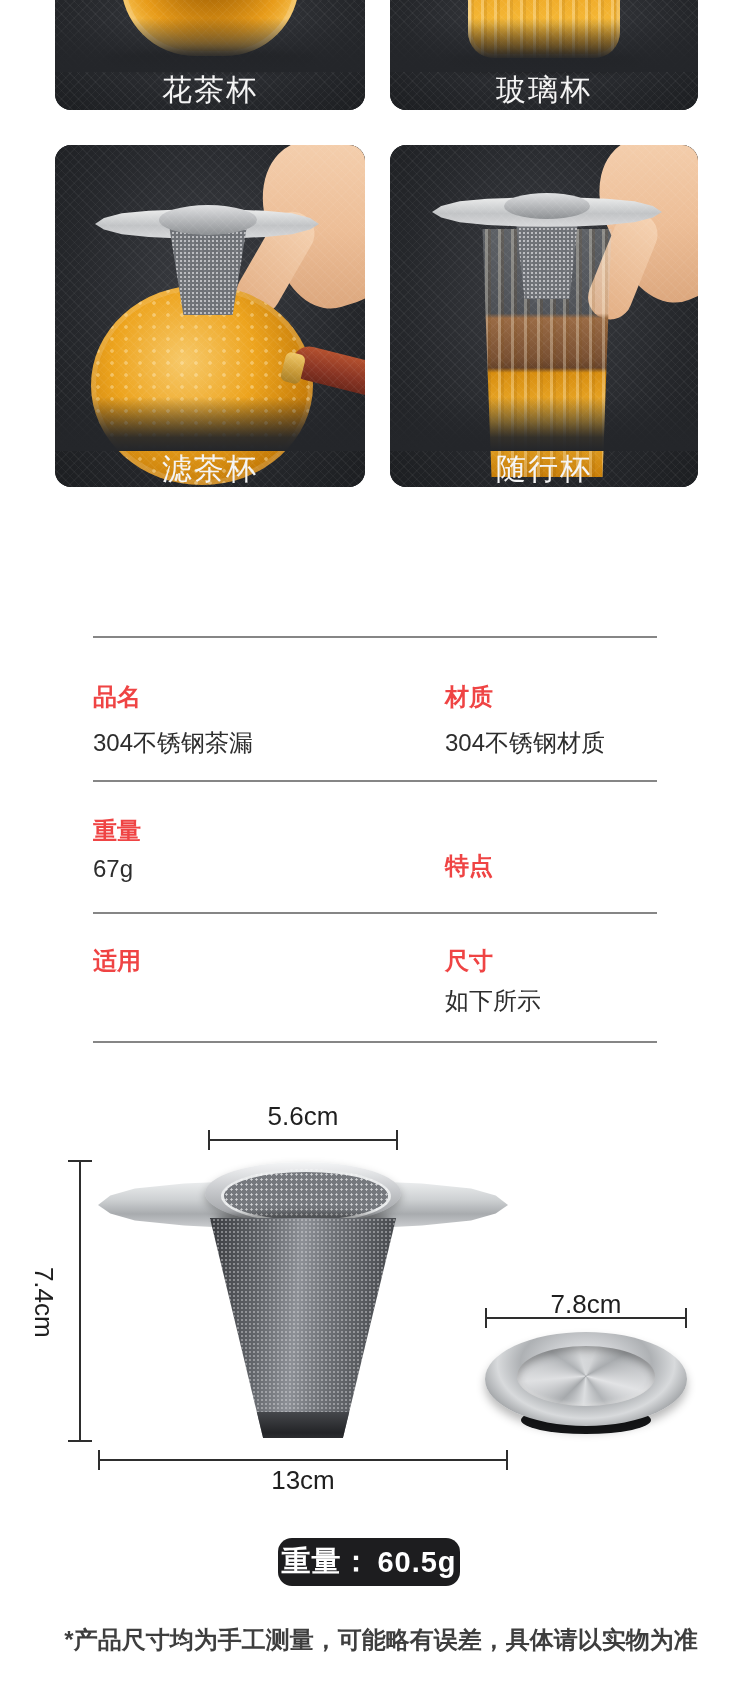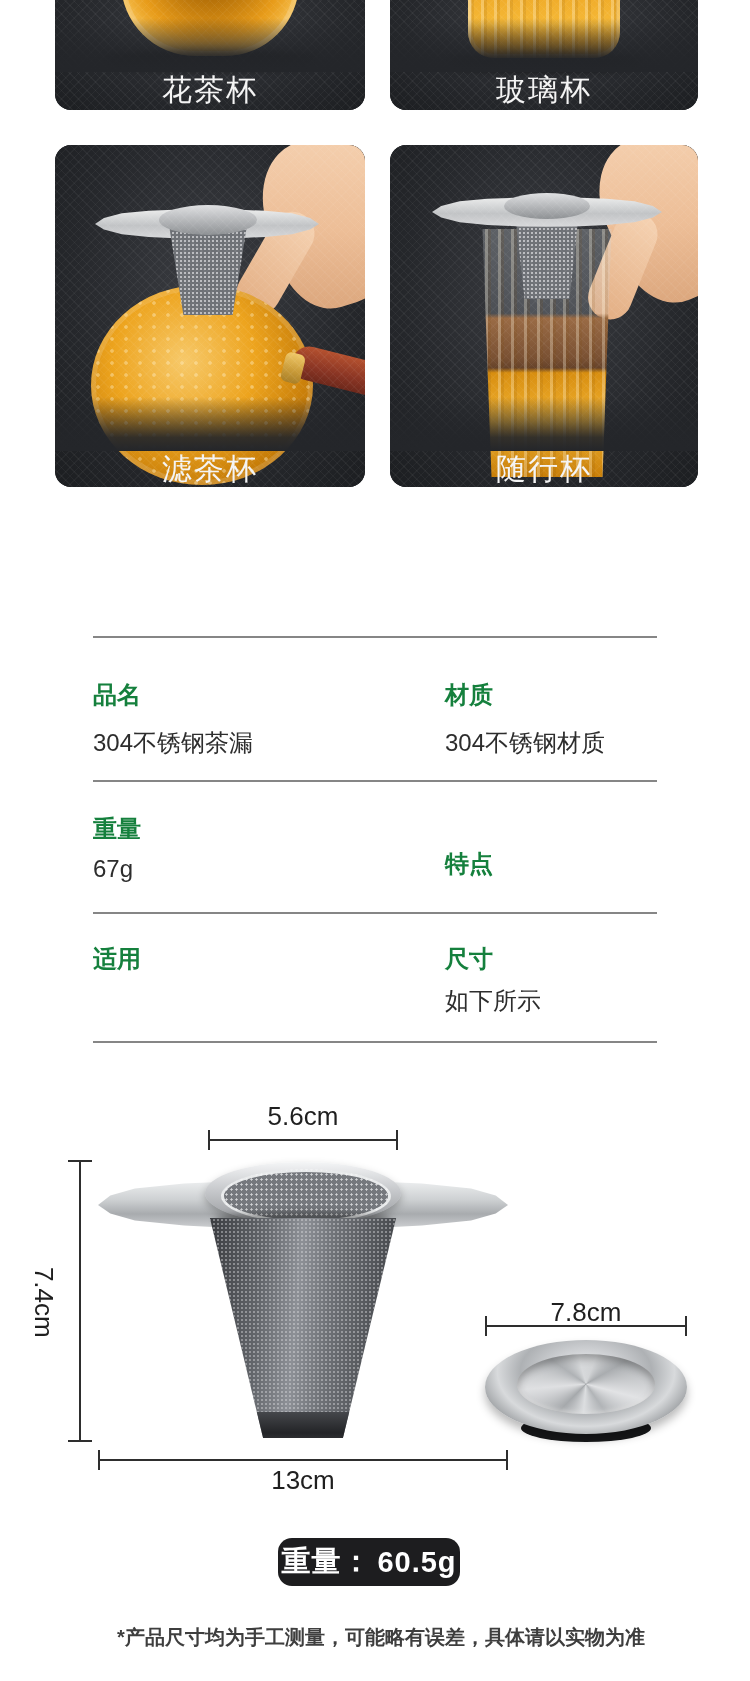--- a/index.html
+++ b/index.html
@@ -57,21 +57,21 @@
   .gold-ring{border-radius:6px;background:linear-gradient(180deg,#f0c868,#c89а38 60%,#a87f28);}
   .travel-glass{clip-path:polygon(7% 0,93% 0,87% 100%,13% 100%);
      background:linear-gradient(180deg, rgba(210,216,222,0.28) 0%, rgba(190,198,206,0.18) 34%,
         #9a6b45 36%, #7a5133 52%, #66432a 56%,
         #d88e10 58%, #f2b433 78%, #c87e08 100%);}
 
   
   .section-title{position:absolute;left:0;right:0;top:566px;text-align:center;
      font-size:58px;line-height:1;font-weight:900;color:#121212;letter-spacing:1px;}
   .rule{position:absolute;left:93px;width:564px;height:2px;background:#868686;}
-  .spec-label{position:absolute;font-size:24px;line-height:1.25;font-weight:700;color:#15803d;font-family:Liberation Mono, monospace;}
+  .spec-label{position:absolute;font-size:24px;line-height:1.25;font-weight:700;color:#ef4444;}
   .spec-value{position:absolute;font-size:24px;line-height:1.25;font-weight:400;color:#2d2d2d;}
   .colL{left:93px;} .colR{left:445px;}
 
   
   .dim-text{position:absolute;font-size:26px;line-height:1.1;color:#1f1f1f;font-weight:500;text-align:center;}
   .dim-line-h{position:absolute;height:2px;background:#2e2e2e;}
   .dim-line-v{position:absolute;width:2px;background:#2e2e2e;}
   .tick-v{position:absolute;width:2px;height:20px;background:#2e2e2e;}
   .tick-h{position:absolute;width:24px;height:2px;background:#2e2e2e;}
 
@@ -106,21 +106,21 @@
      background:conic-gradient(from 20deg, #d2d4d6, #a9acaf 40deg, #e2e3e5 85deg, #b1b4b7 125deg,
         #dcdee0 165deg, #a6a9ac 205deg, #dfe0e2 245deg, #afb2b5 285deg, #d7d9db 325deg, #d2d4d6 360deg);
      box-shadow:inset 0 4px 9px rgba(0,0,0,0.32), inset 0 -2px 4px rgba(255,255,255,0.5);}
 
   
   .badge{position:absolute;left:278px;top:1538px;width:182px;height:48px;border-radius:14px;
      background:#1d1d1f;color:#ffffff;display:flex;align-items:center;justify-content:center;
      font-size:29px;font-weight:700;letter-spacing:1px;}
   .badge .val{margin-left:6px;}
   .footnote{position:absolute;left:0;right:0;top:1624px;text-align:center;
-     font-size:20px;font-weight:600;color:#3e3e3e;padding-left:28px;}
+     font-size:24px;font-weight:600;color:#3e3e3e;padding-left:28px;}
 </style>
 </head>
 <body>
 
 <div class="page">
 
   <div class="card r1 c1">
     <div class="photo">
       <div class="art tea-cup-squat"></div>
       <div class="art cup-shadow" style="left:48px;top:92px;width:214px;"></div>
@@ -206,21 +206,21 @@
   <div style="position:absolute;left:98px;top:1160px;width:410px;height:282px;">
     <div class="wings"></div>
     <div class="rim-outer"></div>
     <div class="rim-mesh"></div>
     <div class="under-rim"></div>
     <div class="cup">
       <div class="cup-band"></div>
     </div>
   </div>
 
-  <div style="position:absolute;left:485px;top:1288px;width:202px;height:160px;margin-top:8px;">
+  <div style="position:absolute;left:485px;top:1288px;width:202px;height:160px;">
     <div class="dim-text" style="left:0;top:2px;width:202px;">7.8cm</div>
     <div class="tick-v" style="left:0;top:20px;"></div>
     <div class="tick-v" style="left:200px;top:20px;"></div>
     <div class="dim-line-h" style="left:0;top:29px;width:202px;"></div>
     <div class="plate-foot"></div>
     <div class="plate-outer"></div>
     <div class="plate-inner"></div>
   </div>
 
   <div class="tick-v" style="left:98px;top:1450px;"></div>

